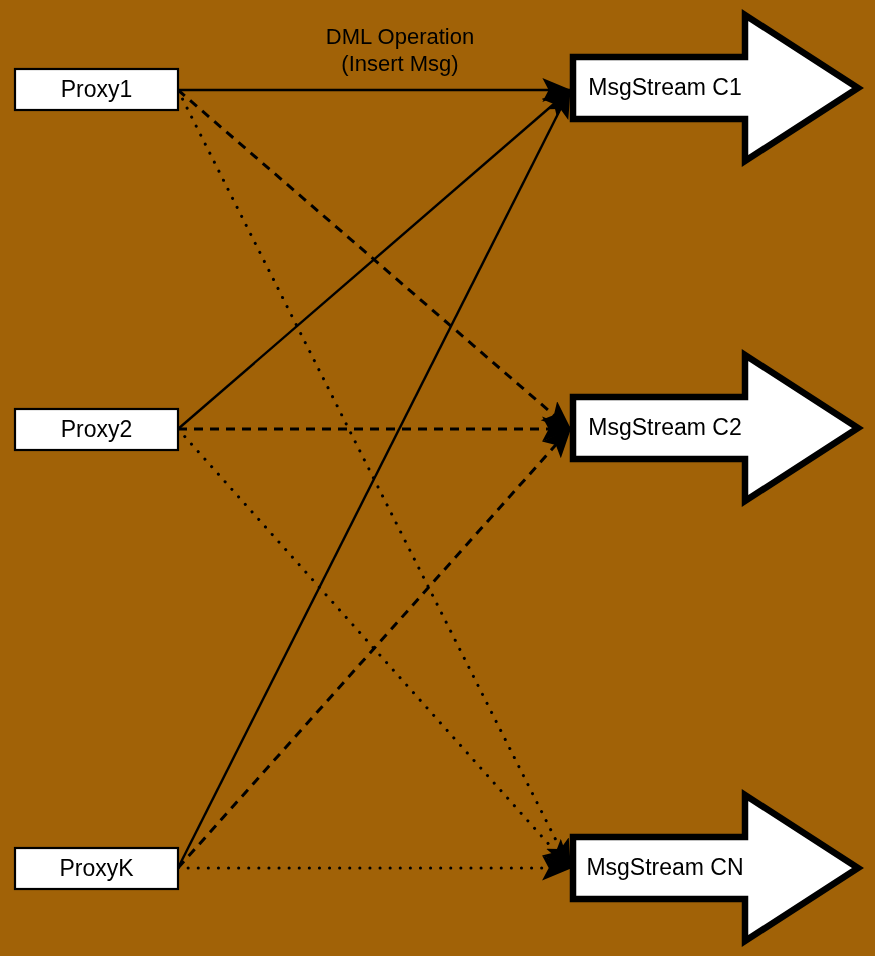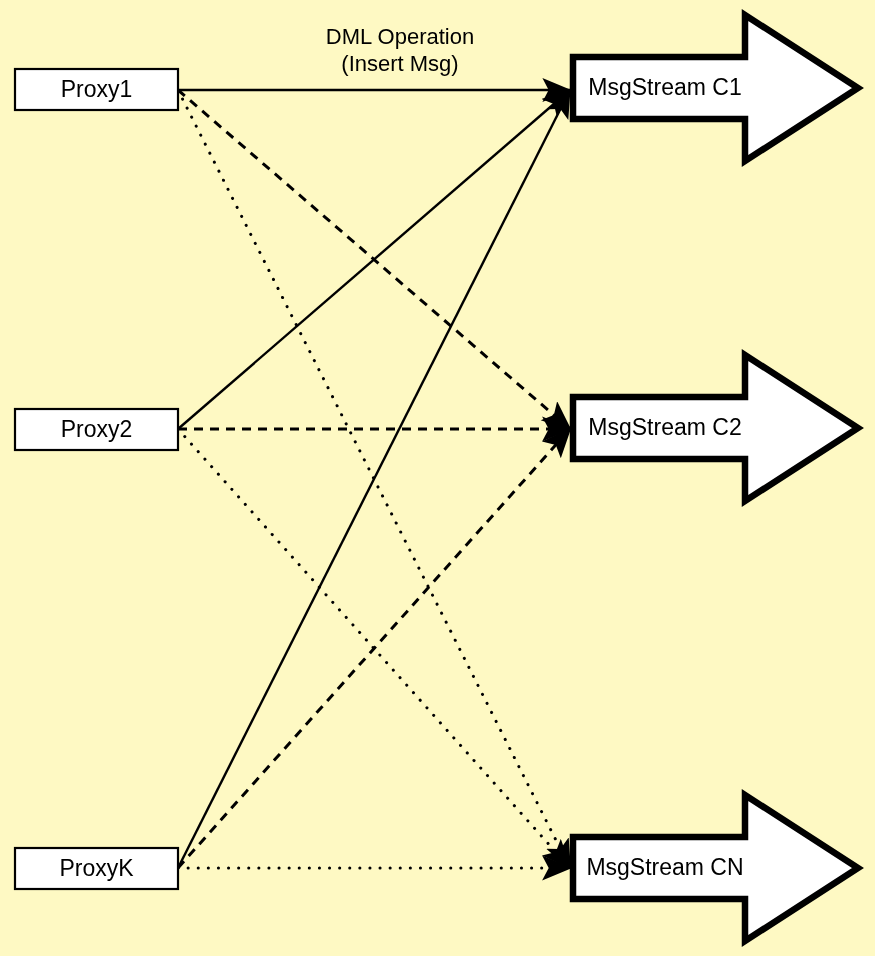--- a/index.html
+++ b/index.html
@@ -10,21 +10,21 @@
   body {
     width: 875px;
     height: 956px;
     font-family: "Liberation Sans", sans-serif;
     overflow: hidden;
   }
   #diagram-root {
     position: relative;
     width: 875px;
     height: 956px;
-    background: #fef9c3;
+    background: #a16207;
   }
   svg#diagram-svg {
     display: block;
     width: 875px;
     height: 956px;
   }
   .proxy-box-rect {
     fill: #ffffff;
     stroke: #000000;
     stroke-width: 2.2;

